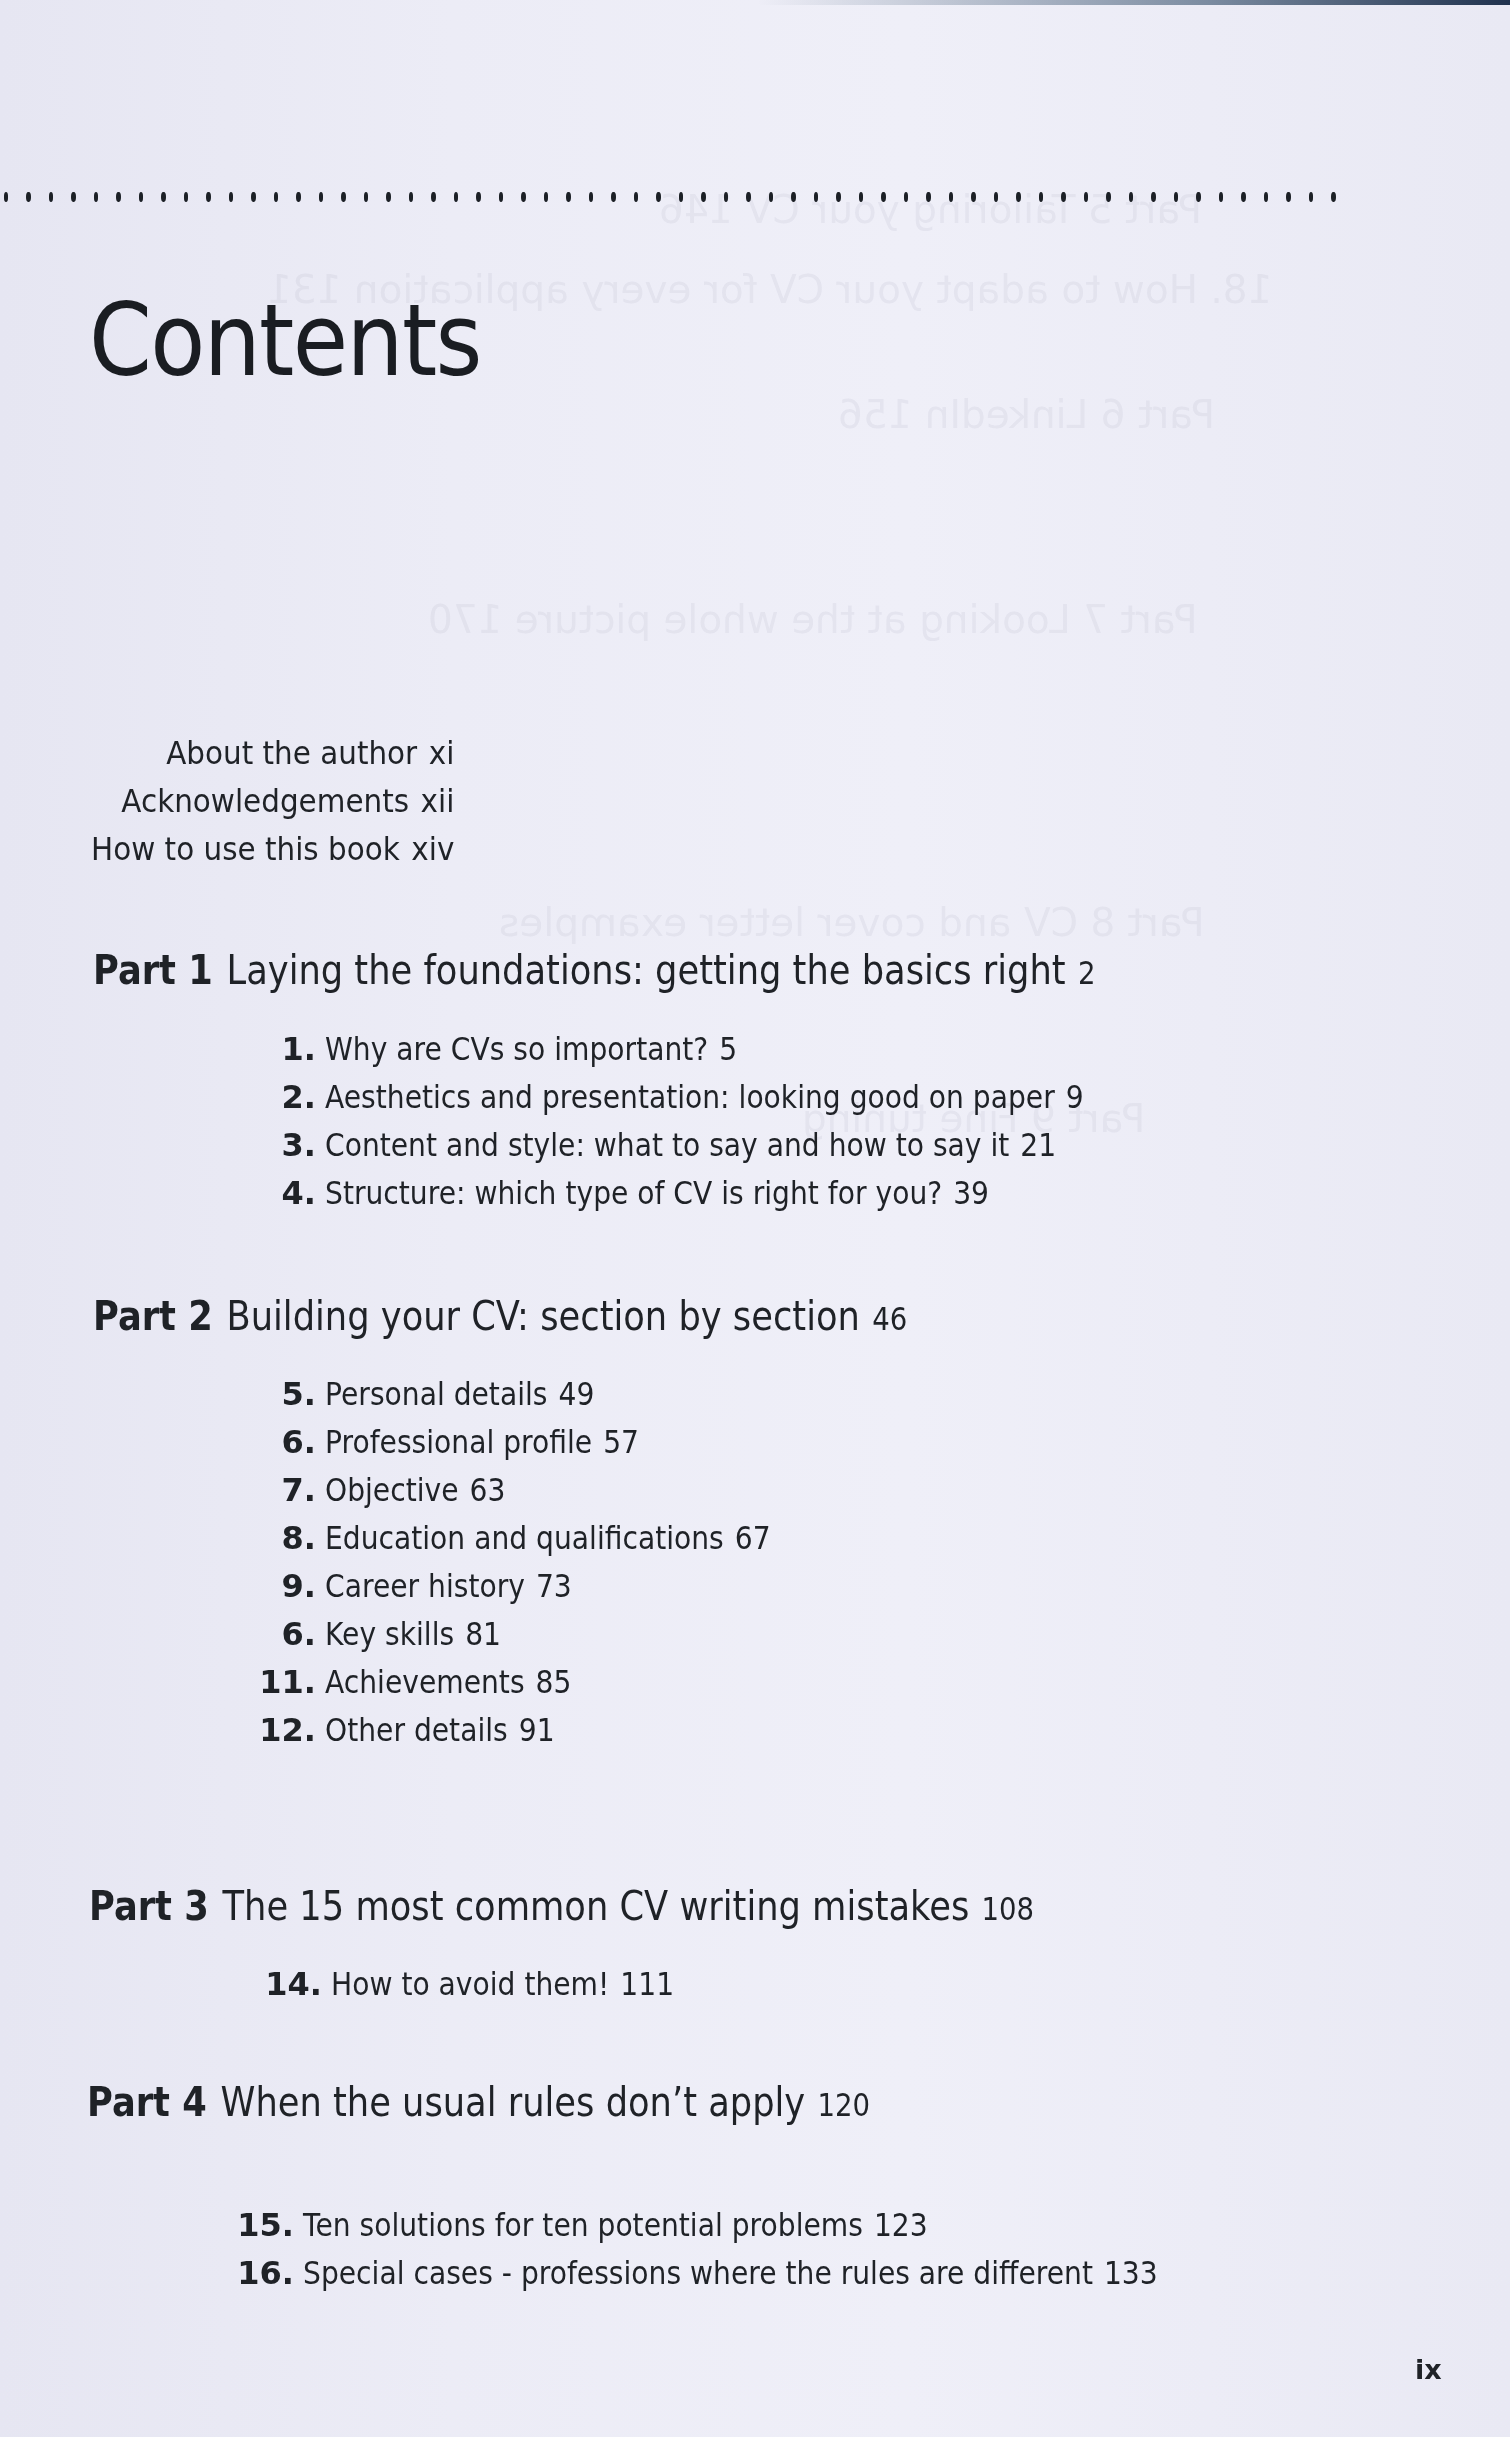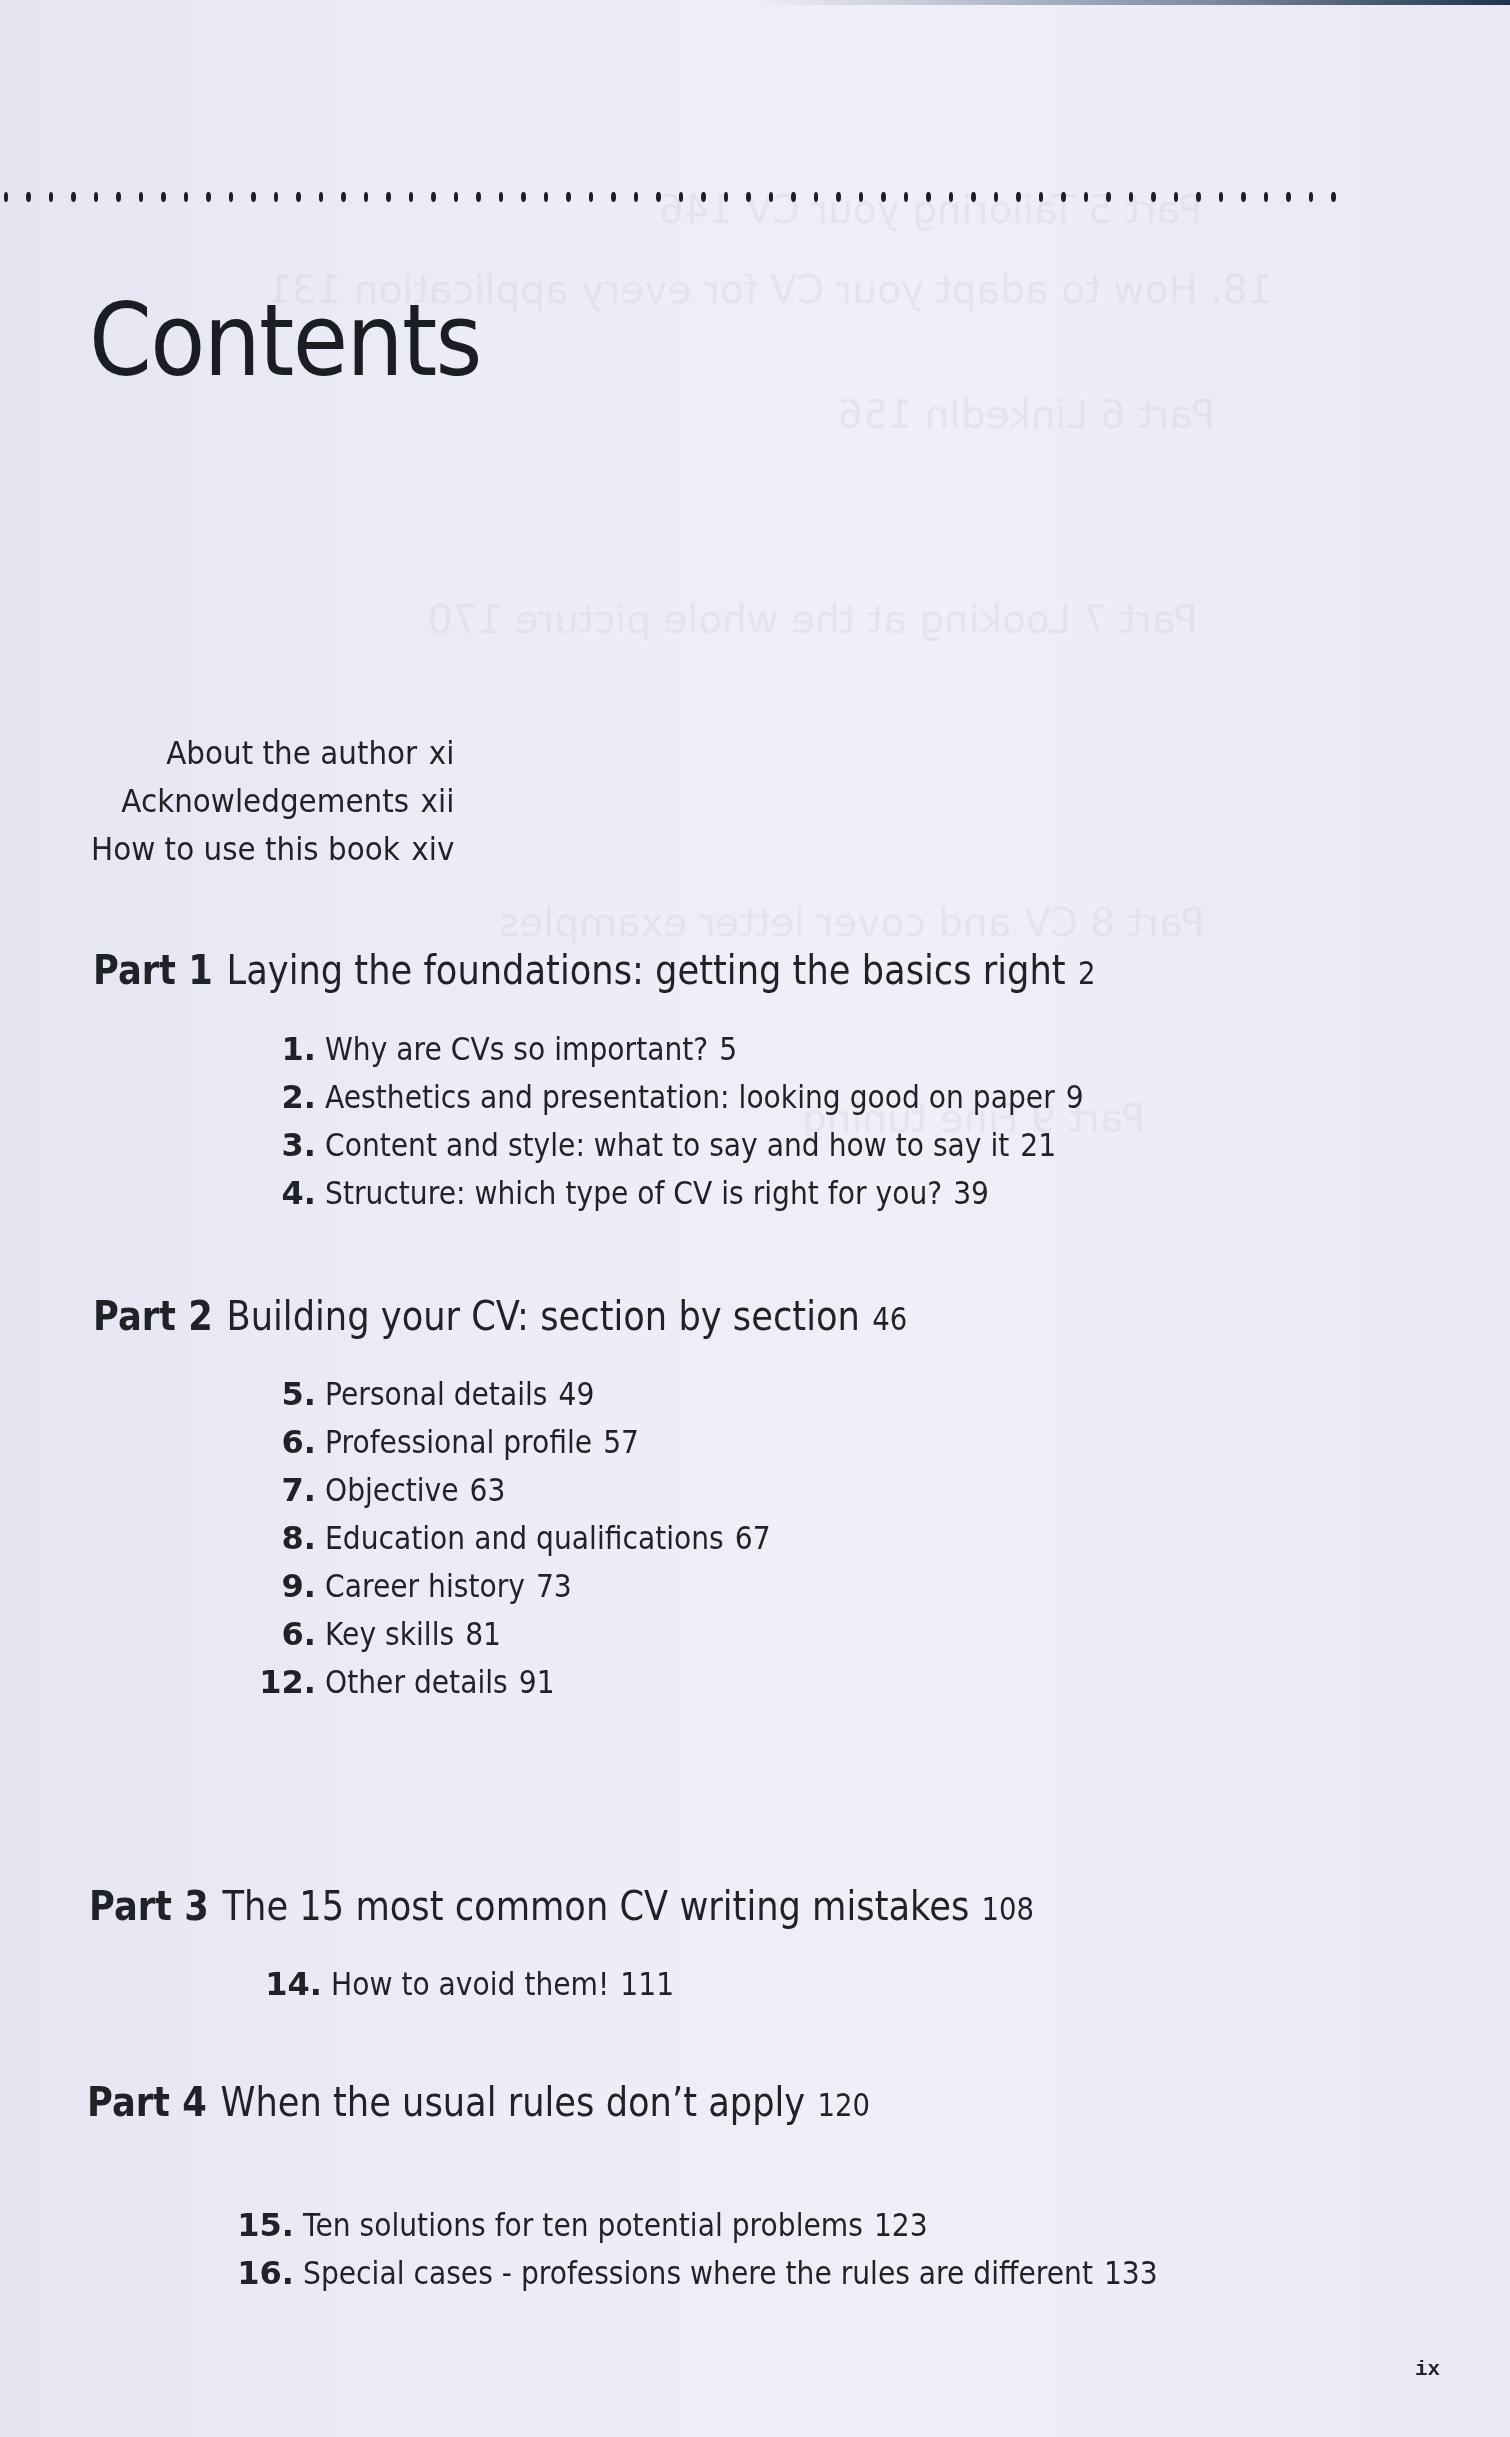--- a/index.html
+++ b/index.html
@@ -104,24 +104,23 @@
   }
   .chapter .ctext {
     display: inline-block;
     transform: scaleX(0.88);
     transform-origin: left center;
   }
   .folio {
     position: absolute;
     left: 1415px;
     top: 2352px;
-    font-size: 21px;
+    font-size: 27px;
     font-weight: bold;
     line-height: 36px;
-    font-family: Liberation Mono, monospace;
   }
   .ghost {
     position: absolute;
     color: rgba(60,70,100,0.06);
     font-size: 39px;
     white-space: nowrap;
     transform: scaleX(-1);
   }
 </style>
 </head>
@@ -257,20 +256,24 @@
     </div>
   <div class="chapter">
       <span class="num">9.</span>
       <span class="ctext"><span>Career history</span><span class="pg">73</span></span>
     </div>
   <div class="chapter">
       <span class="num">6.</span>
       <span class="ctext"><span>Key skills</span><span class="pg">81</span></span>
     </div>
   <div class="chapter">
+      <span class="num">11.</span>
+      <span class="ctext"><span>Achievements</span><span class="pg">85</span></span>
+    </div>
+  <div class="chapter">
       <span class="num">12.</span>
       <span class="ctext"><span>Other details</span><span class="pg">91</span></span>
     </div>
 </div>
 
 <div class="part" style="left:89px;top:1880px;">
   <span class="label">Part 3</span><span>The 15 most common CV writing mistakes</span><span class="ppage">108</span>
 </div>
 <div class="chapters" style="left:260px;top:1960px;">
   <div class="chapter">

